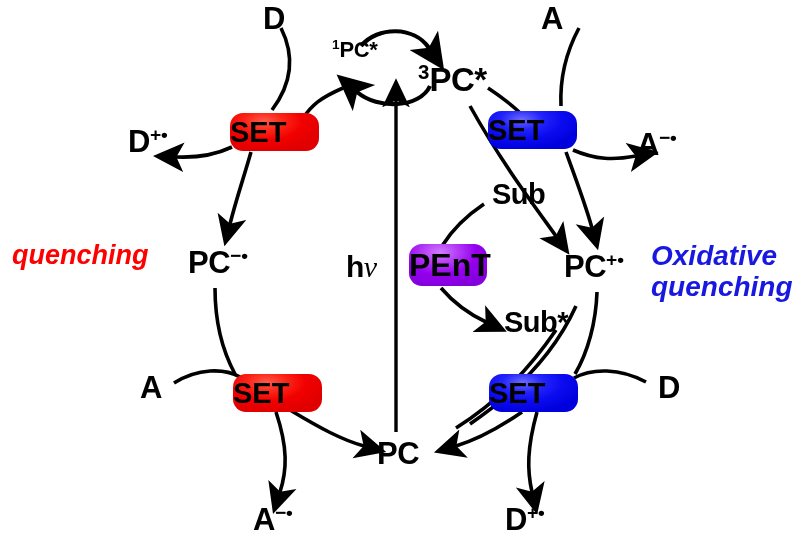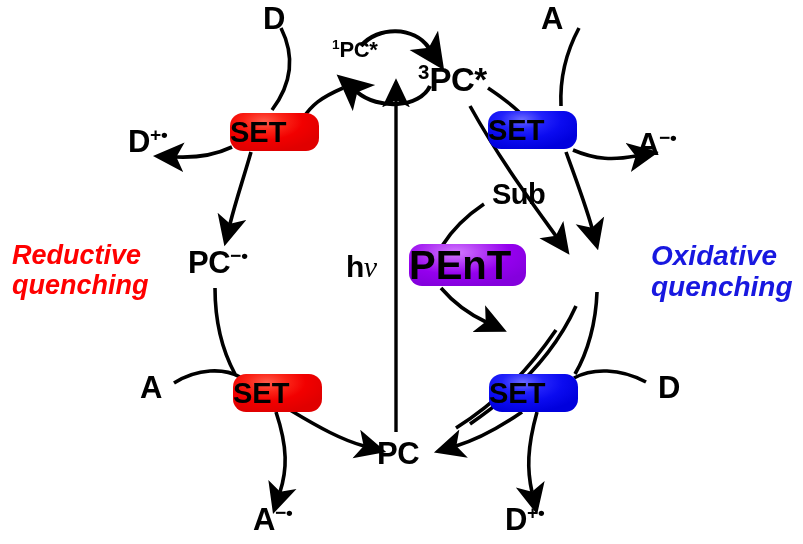--- a/index.html
+++ b/index.html
@@ -147,21 +147,20 @@
     <span class="pre">3</span><span>PC*</span>
   </div>
 
   <div class="lbl" style="left:377px; top:438px; font-size:31px;">PC</div>
 
   <div class="lbl" style="left:334px; top:252px; font-size:30px;margin-left:12px;">
     <span>h</span><span class="nu" style="font-size:30px;">ν</span>
   </div>
 
   <div class="side side-red" style="left:12px; top:240px; font-size:27px;">
-    <div>Reductive</div>
     <div>quenching</div>
   </div>
 
   <div class="side side-blue" style="left:651px; top:240px; font-size:28px;">
     <div>Oxidative</div>
     <div>quenching</div>
   </div>
 
   <div class="lbl" style="left:263px; top:3px; font-size:31px;">D</div>
 
@@ -178,43 +177,47 @@
   <div class="lbl" style="left:253px; top:503px; font-size:31px;">
     <span>A</span><span class="sp">−•</span>
   </div>
 
   <div class="lbl" style="left:541px; top:3px; font-size:31px;">A</div>
 
   <div class="lbl" style="left:637px; top:128px; font-size:31px;">
     <span>A</span><span class="sp">−•</span>
   </div>
 
+  <div class="lbl" style="left:564px; top:250px; font-size:31px;">
+    <span>PC</span><span class="sp">+•</span>
+  </div>
 
   <div class="lbl" style="left:658px; top:372px; font-size:31px;">D</div>
 
   <div class="lbl" style="left:505px; top:503px; font-size:31px;">
     <span>D</span><span class="sp">+•</span>
   </div>
 
   <div class="lbl" style="left:492px; top:180px; font-size:29px;">Sub</div>
 
+  <div class="lbl" style="left:504px; top:308px; font-size:29px;">Sub*</div>
 
   <div class="box box-red" style="left:230px; top:113px; width:89px; height:38px; font-size:29px;">
     <span>SET</span>
   </div>
 
   <div class="box box-blue" style="left:488px; top:111px; width:89px; height:38px; font-size:29px;">
     <span>SET</span>
   </div>
 
   <div class="box box-red" style="left:233px; top:374px; width:89px; height:38px; font-size:29px;">
     <span>SET</span>
   </div>
 
   <div class="box box-blue" style="left:489px; top:374px; width:89px; height:38px; font-size:29px;">
     <span>SET</span>
   </div>
 
-  <div class="box box-purple" style="left:409px; top:244px; width:117px; height:42px; font-size:40px;">
+  <div class="box box-purple" style="left:409px; top:244px; width:78px; height:42px; font-size:32px;">
     <span>PEnT</span>
   </div>
 
 </div>
 
 </body></html>

